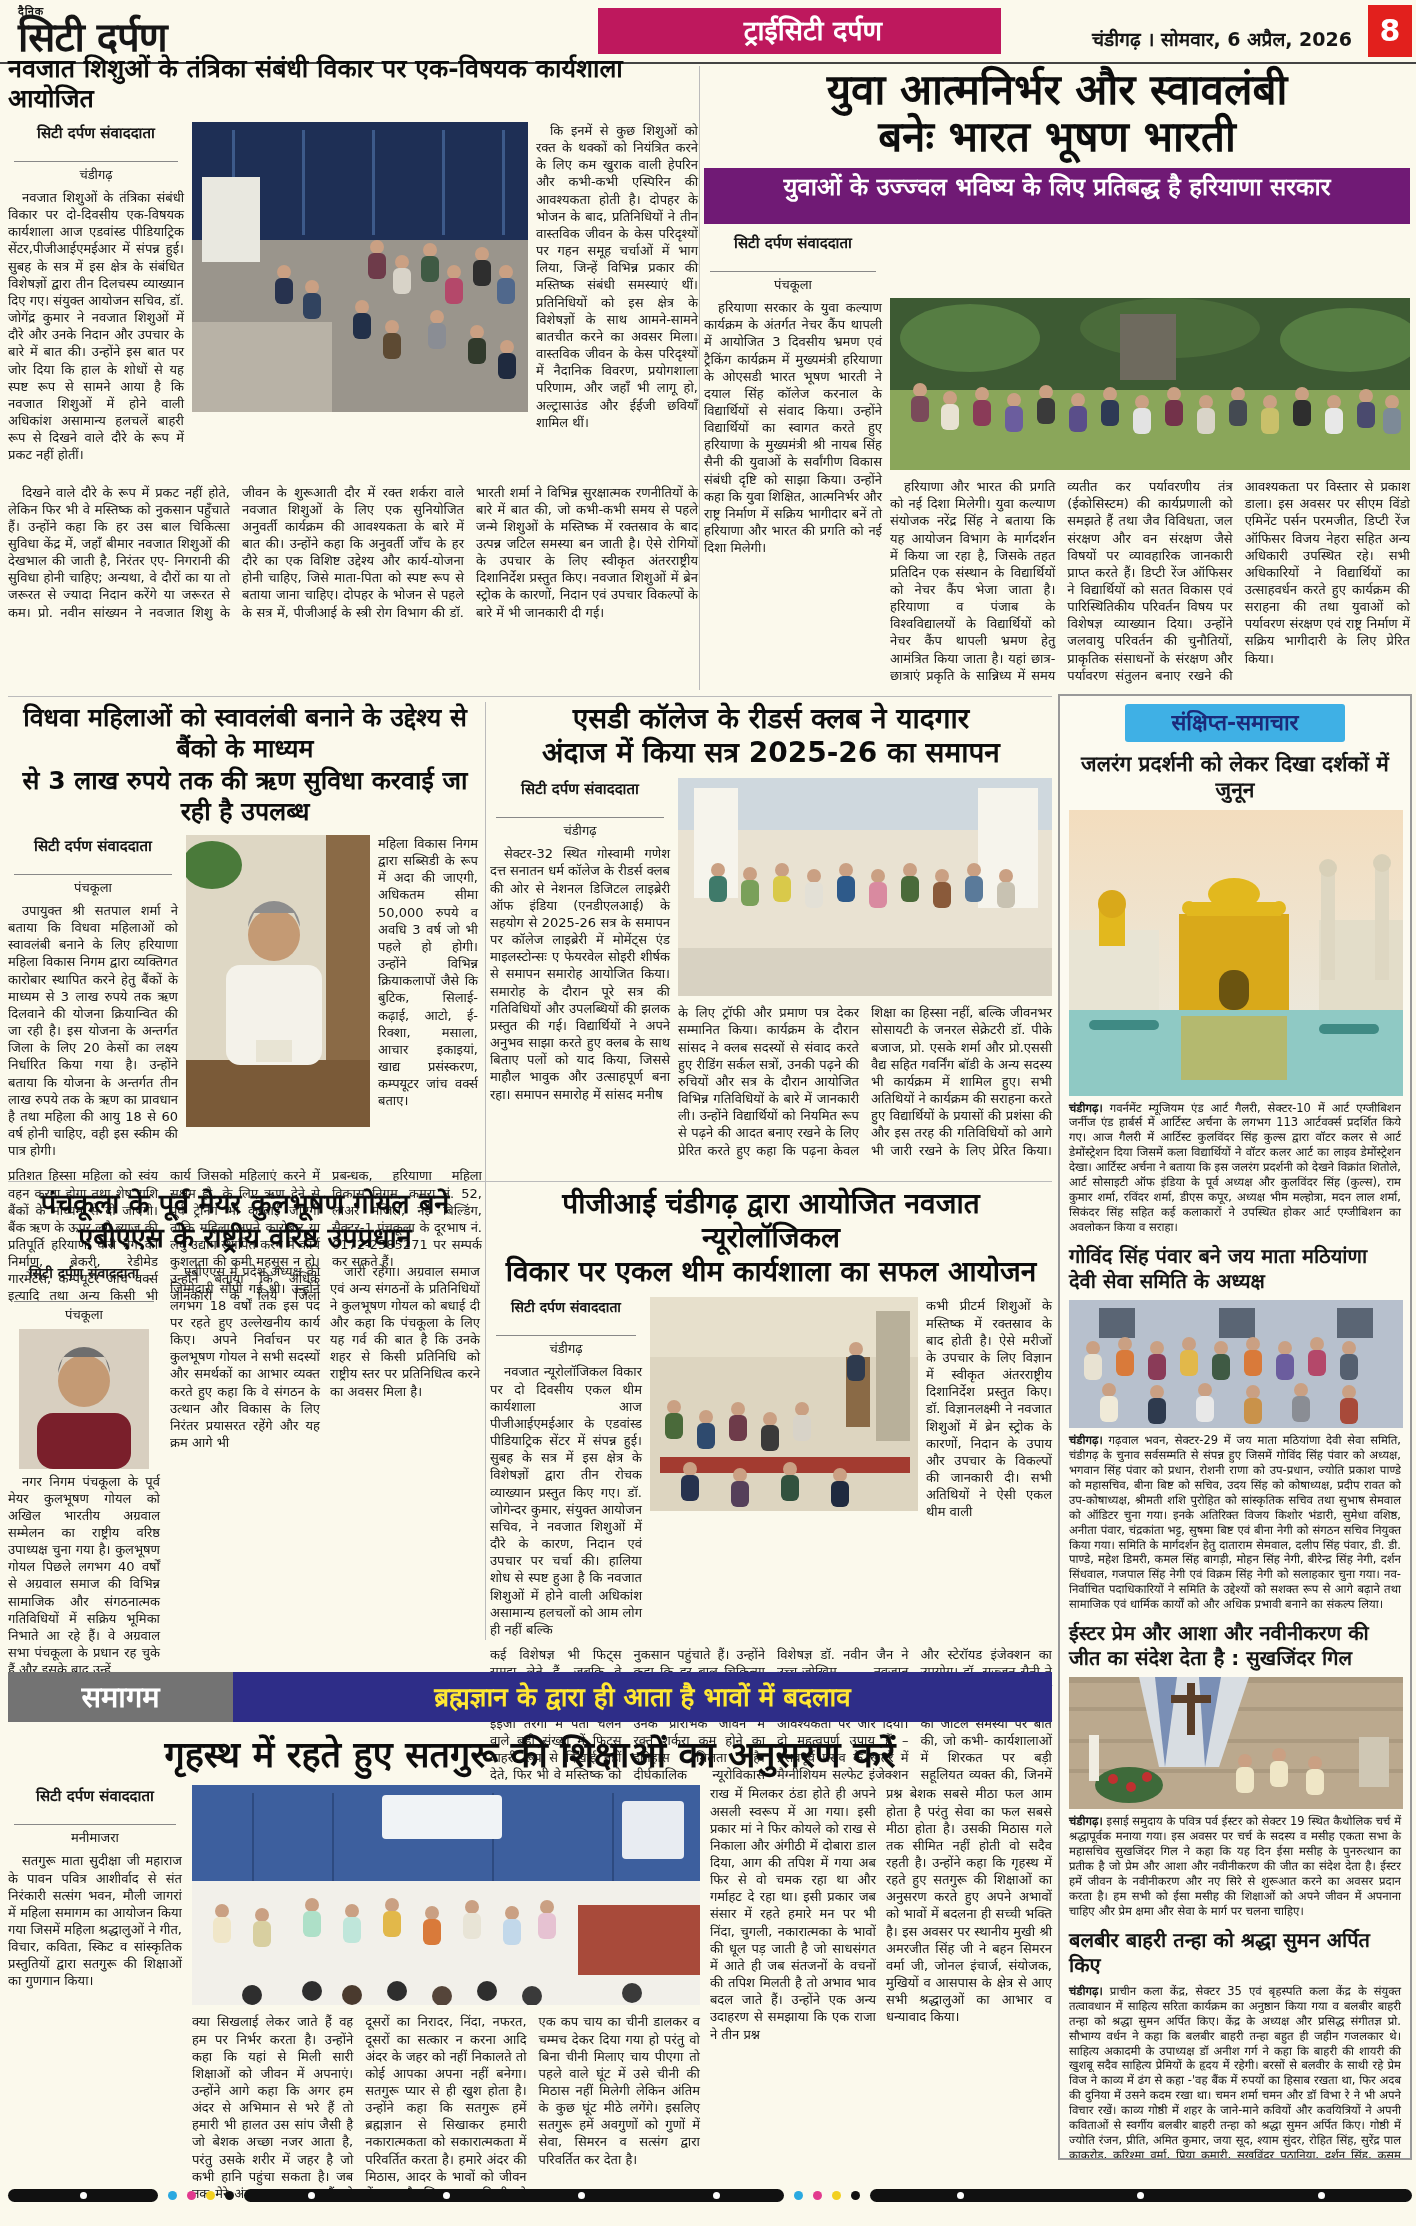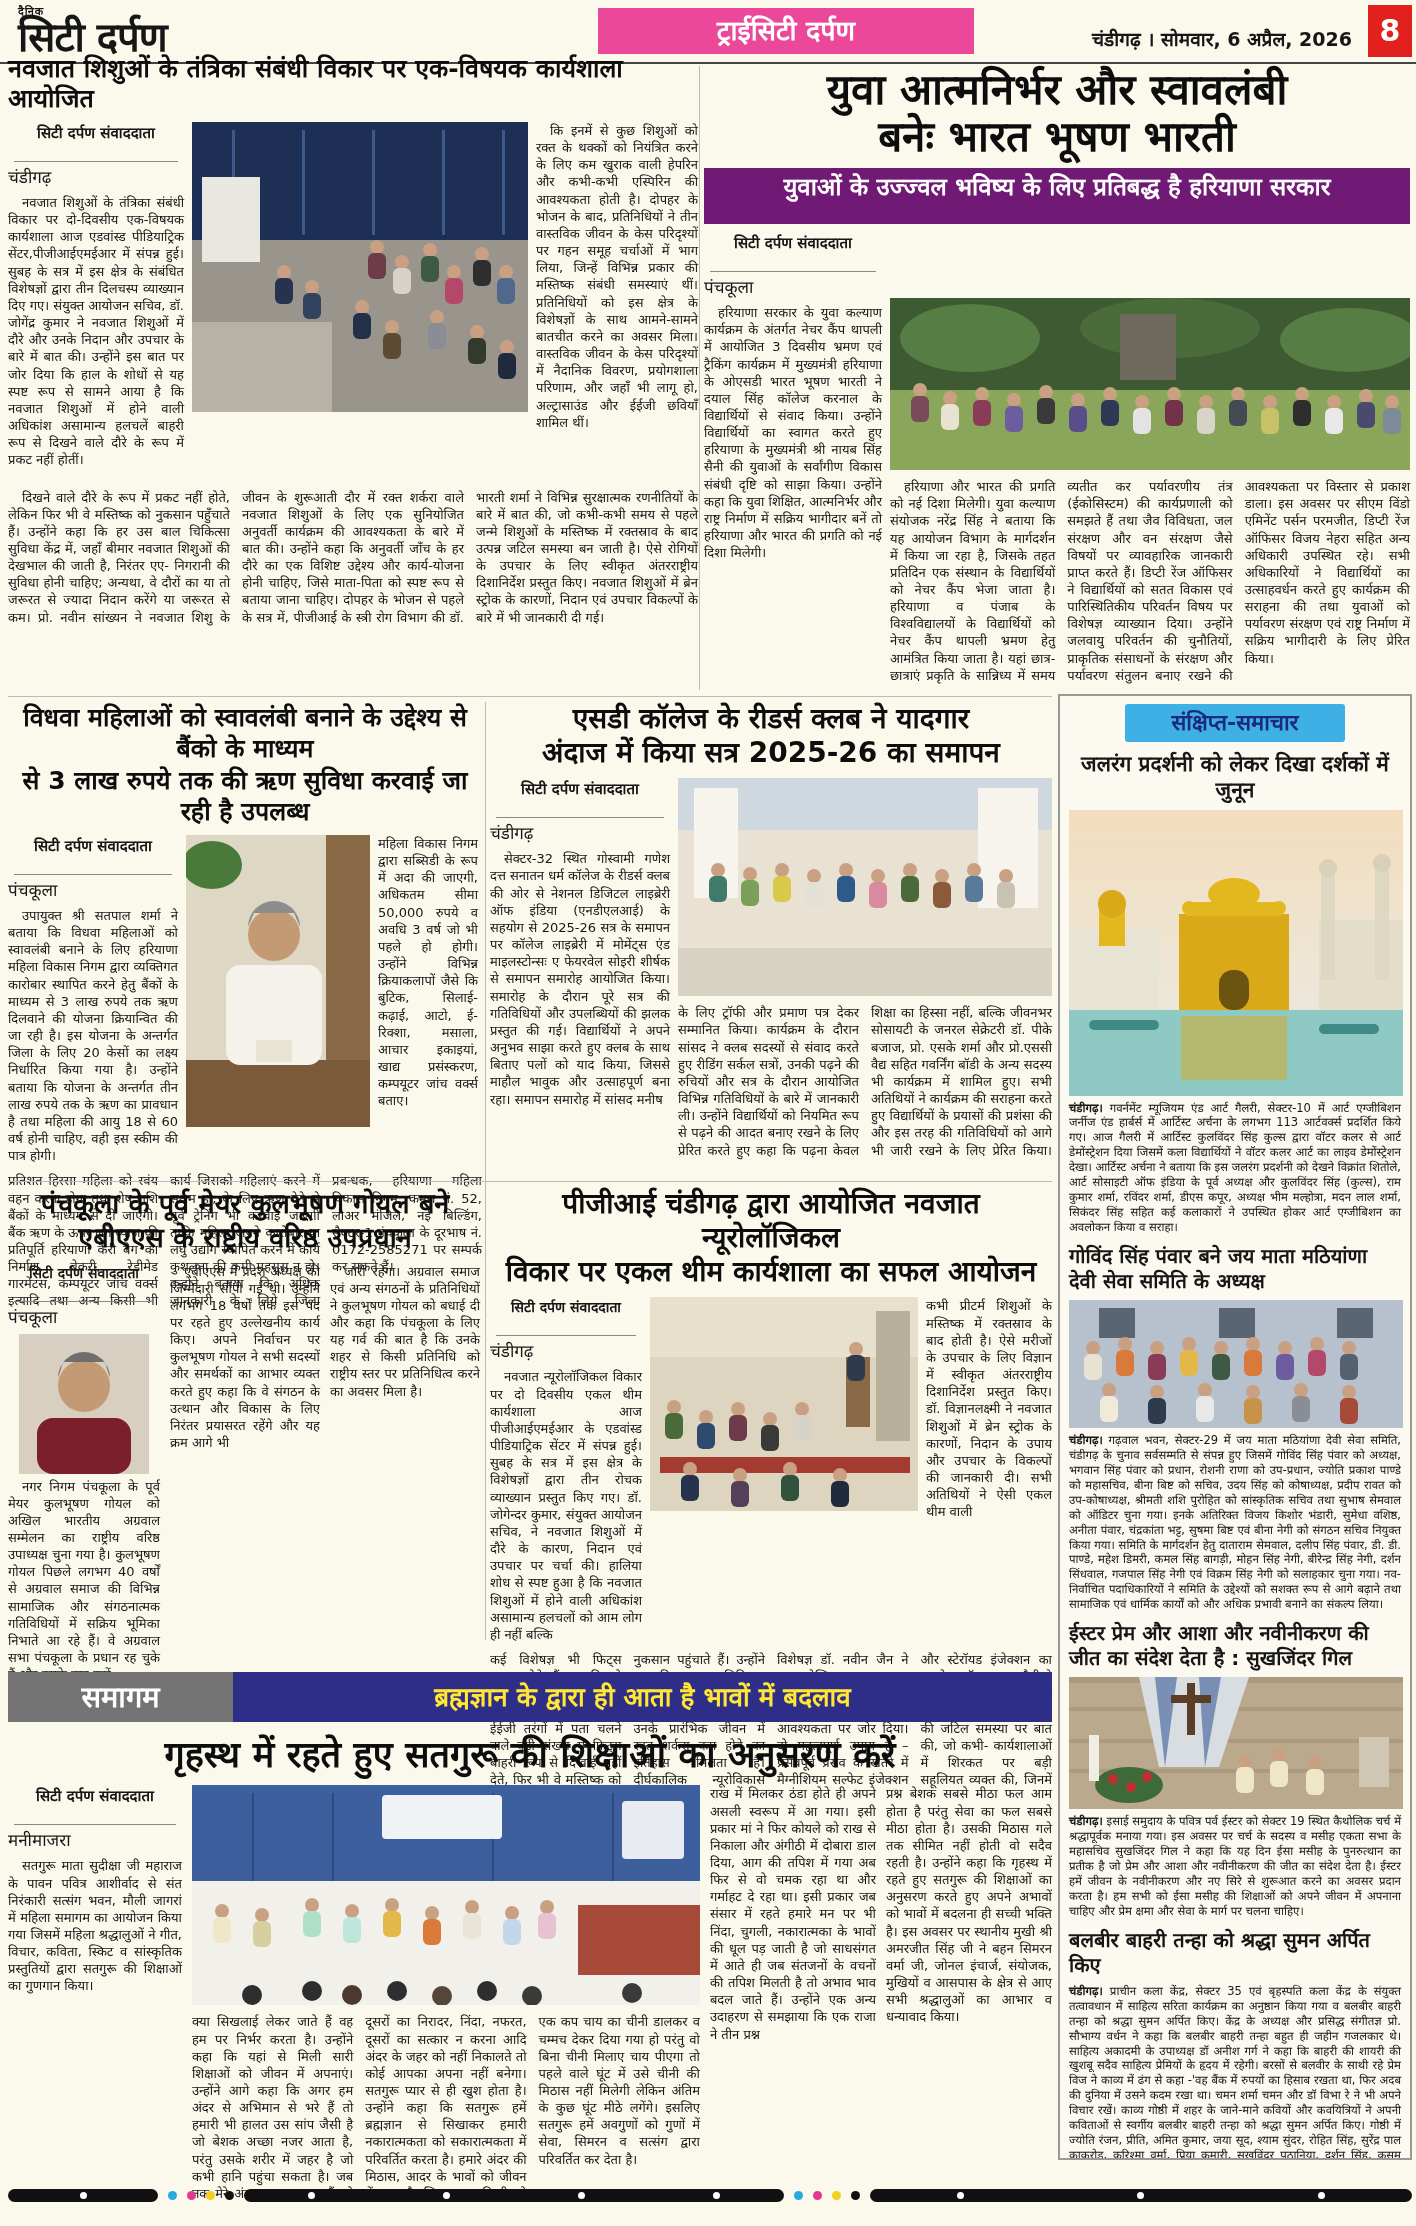--- a/index.html
+++ b/index.html
@@ -3,29 +3,29 @@
 <meta charset="utf-8">
 <style>
   html,body{margin:0;padding:0;background:#e8e6da;}
   #page{position:relative;width:1416px;height:2226px;background:#fbf9ec;margin:0 auto;
         font-family:"DejaVu Sans",sans-serif;color:#161616;overflow:hidden;}
   .abs{position:absolute;}
   
   #hdr{position:absolute;left:0;top:0;width:1416px;height:62px;border-bottom:2px solid #444;}
   .mast-top{font-size:11px;font-weight:700;letter-spacing:1px;}
   .mast{font-size:40px;font-weight:900;letter-spacing:-1px;line-height:.95;}
-  .edition{position:absolute;left:598px;top:8px;width:376px;height:46px;background:#ec4899;color:#fff;
-           font-size:27px;font-weight:800;text-align:center;line-height:46px;}
+  .edition{position:absolute;left:598px;top:8px;width:376px;height:46px;background:#be185d;color:#fff;
+           font-size:27px;font-weight:800;text-align:center;line-height:46px;padding-left:27px;}
   .hdate{position:absolute;right:64px;top:26px;font-size:19px;font-weight:800;}
   .pgnum{position:absolute;left:1368px;top:5px;width:44px;height:52px;background:#e2201d;color:#fff;
          font-size:30px;font-weight:800;text-align:center;line-height:52px;}
   
   .hl{font-weight:800;color:#0d0d0d;}
   .byl{font-weight:700;font-size:15px;text-align:center;padding-bottom:19px;border-bottom:1px solid #888;margin:0 6px;}
-  .city{font-size:17px;text-align:left;margin:3px 0 6px;}
+  .city{font-size:13px;text-align:center;margin:3px 0 6px;}
   p.bt{font-size:13px;line-height:1.32;text-align:justify;margin:0;text-indent:14px;}
   .cols3{column-count:3;column-gap:12px;}
   .cols2{column-count:2;column-gap:12px;}
   .cols4{column-count:4;column-gap:12px;}
   .vline{position:absolute;width:0;border-left:1px solid #bbb;}
   .hline{position:absolute;height:0;border-top:1px solid #bbb;}
   .ph{display:block;background:#ccc;}
   
   #briefbox{position:absolute;left:1058px;top:694px;width:354px;height:1466px;border:2px solid #999;
             background:#fcfaf0;padding:8px 9px;box-sizing:border-box;overflow:hidden;}

